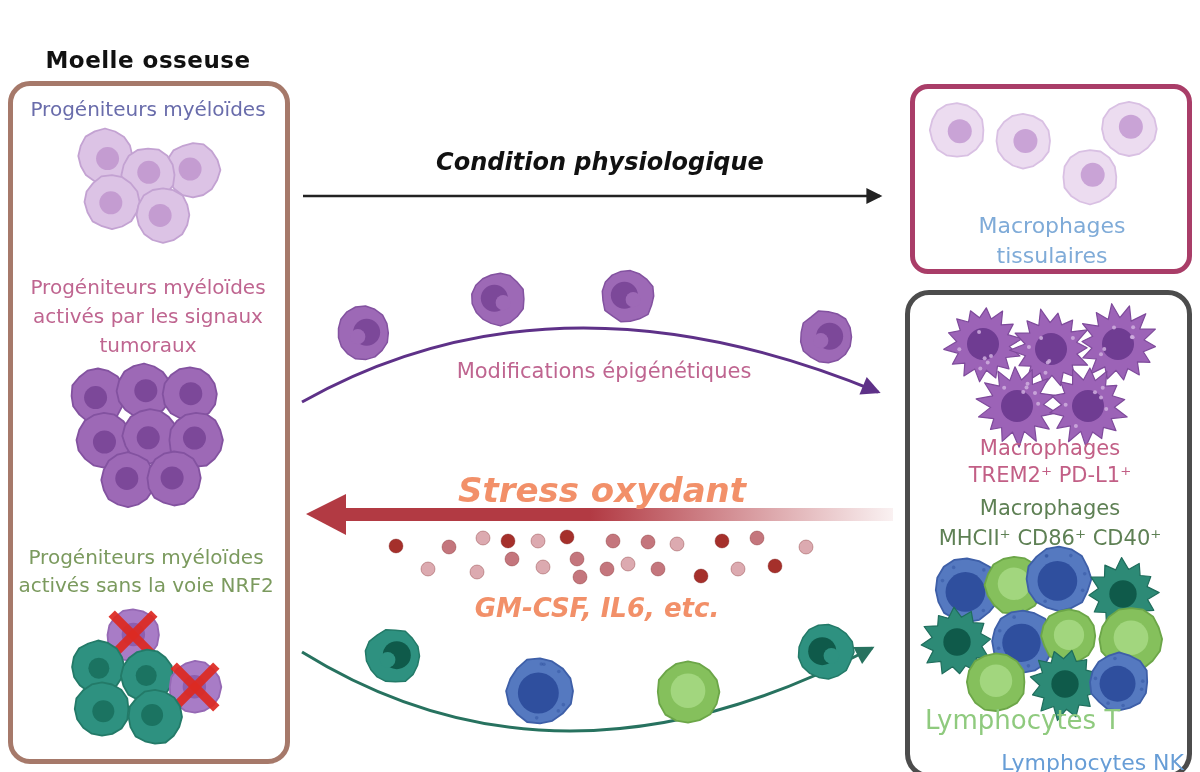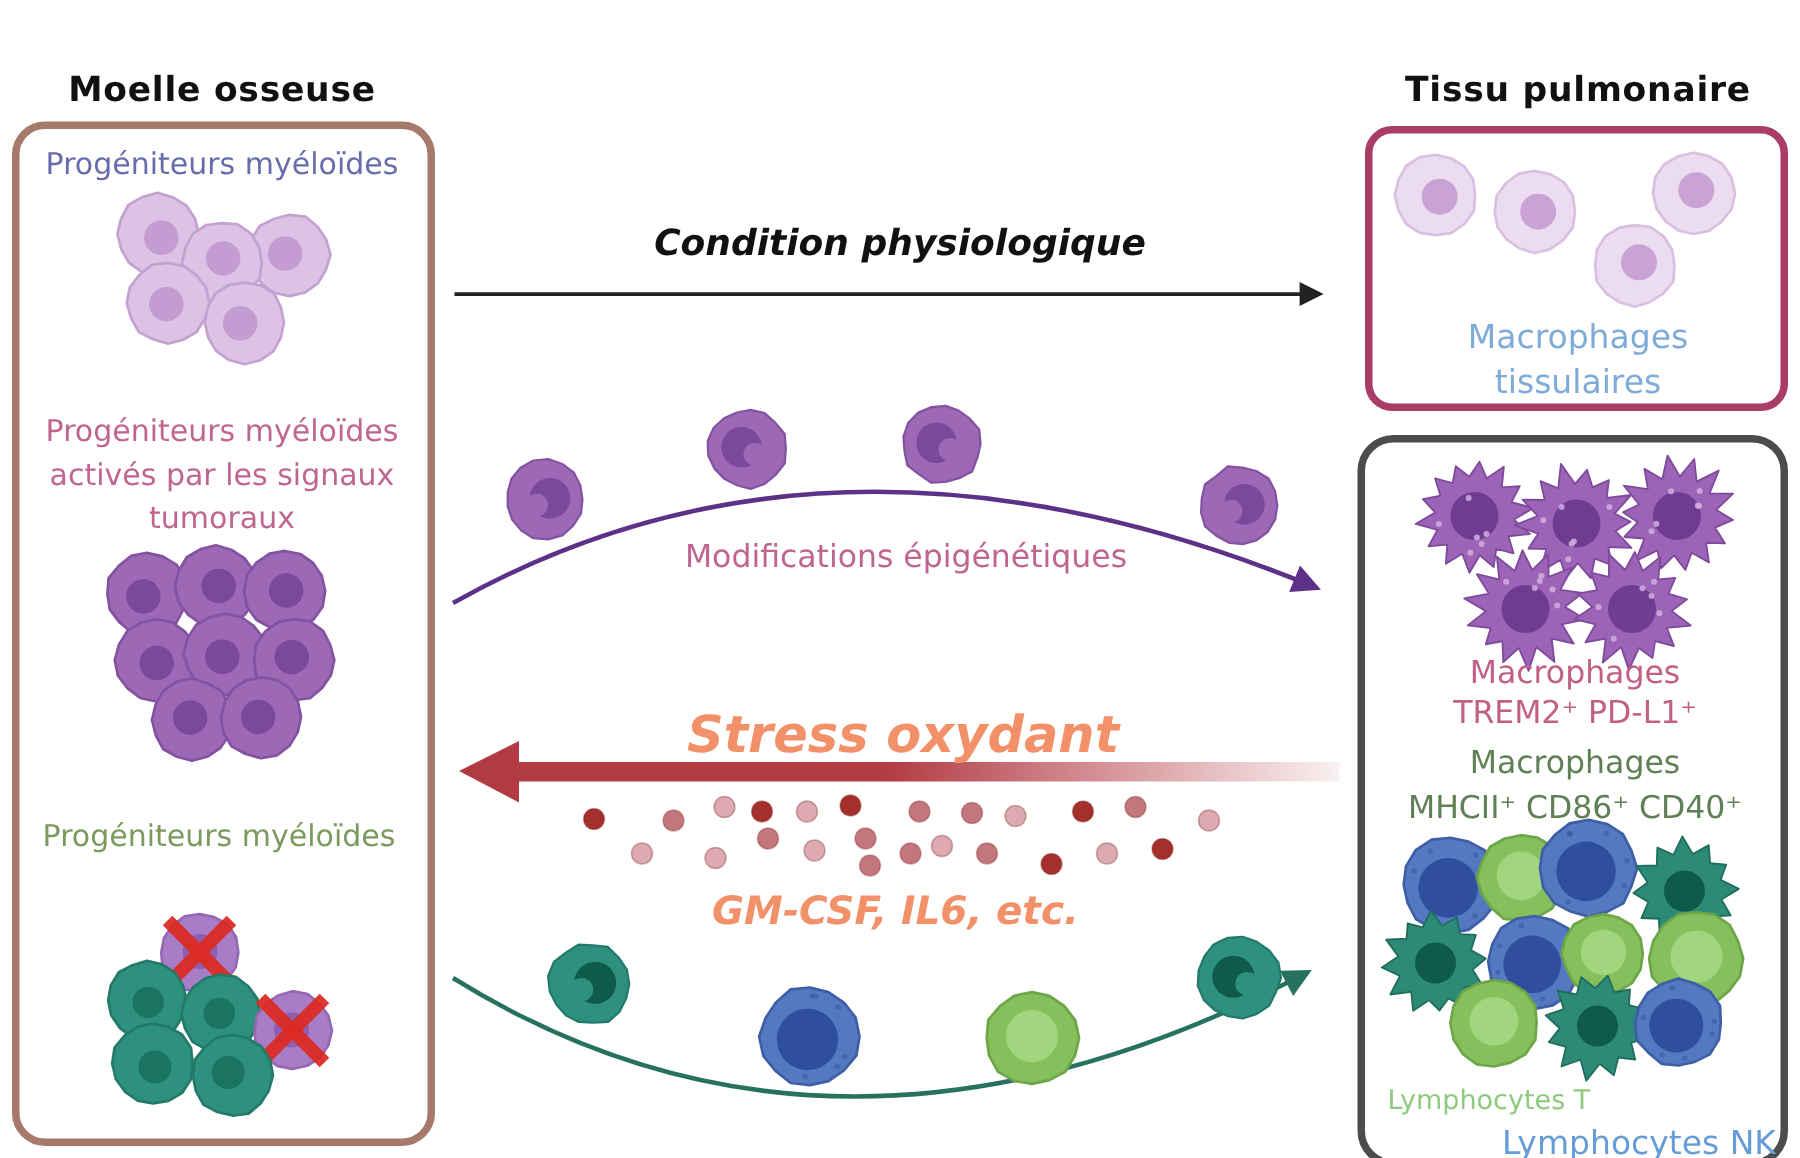--- a/index.html
+++ b/index.html
@@ -237,49 +237,49 @@
         <circle cx="1114.9490890567602" cy="614.567575444911" r="1.8" fill="#2f4f9e" opacity="0.45"></circle>
         <circle cx="1141.6336259957316" cy="645.2943385091003" r="1.8" fill="#2f4f9e" opacity="0.45"></circle>
         <circle cx="1142.7647910264861" cy="637.1496427412899" r="1.8" fill="#2f4f9e" opacity="0.45"></circle>
         <circle cx="1095.4977608719903" cy="634.3760303574873" r="1.8" fill="#2f4f9e" opacity="0.45"></circle>
         <circle cx="1123.089737560854" cy="661.4256792149841" r="1.8" fill="#2f4f9e" opacity="0.45"></circle>
         <circle cx="1108.1057633187138" cy="659.1377389314022" r="1.8" fill="#2f4f9e" opacity="0.45"></circle>
       </g>
   </svg>
 
   <div class="t ctr hdr" style="left:148px;top:2px;">Moelle osseuse</div>
-  <div class="t ctr hdr" style="left:1052px;top:2px;">Tissu pulmonaire</div>
   <div class="t ctr hdr" style="left:1053px;top:740px;text-align:right;">Tumeur</div>
 
   <div class="t ctr" style="left:148px;top:52px;font-size:20px;color:var(--label-blue);">Progéniteurs myéloïdes</div>
 
   <div class="t ctr" style="left:148px;top:229px;font-size:20px;line-height:29px;color:var(--label-pink);">
     <span>Progéniteurs myéloïdes</span>
     <span>activés par les signaux</span>
     <span>tumoraux</span>
   </div>
 
   <div class="t ctr" style="left:146px;top:499px;font-size:20px;line-height:28px;color:var(--label-green);">
     <span>Progéniteurs myéloïdes</span>
+    <span>activés sans la voie NRF2</span>
   </div>
 
   <div class="t ctr" style="left:1052px;top:167px;font-size:22px;line-height:30px;color:var(--label-light-blue);">
     <span>Macrophages</span>
     <span>tissulaires</span>
   </div>
 
   <div class="t ctr" style="left:1050px;top:391px;font-size:21px;line-height:27px;color:var(--label-tumor-pink);">
     <span>Macrophages</span>
     <span>TREM2⁺ PD-L1⁺</span>
   </div>
   <div class="t ctr" style="left:1050px;top:449px;font-size:21px;line-height:30px;color:var(--label-tumor-green);">
     <span>Macrophages</span>
     <span>MHCII⁺ CD86⁺ CD40⁺</span>
   </div>
-  <div class="t" style="left:925px;top:678px;font-size:18px;color:var(--label-lymph-t);text-align:left;">Lymphocytes T</div>
+  <div class="t" style="left:925px;top:660px;font-size:26px;color:var(--label-lymph-t);text-align:left;">Lymphocytes T</div>
   <div class="t" style="right:16px;top:705px;font-size:22px;color:var(--label-lymph-nk);text-align:right;">Lymphocytes NK</div>
 
   <div class="t ctr ital" style="left:600px;top:103px;font-size:24px;color:var(--header-text);">Condition physiologique</div>
 
   <div class="t ctr" style="left:604px;top:312px;font-size:21px;line-height:30px;color:var(--label-pink);">
     <span>Modifications épigénétiques</span>
   </div>
 
   <div class="t ctr ital" style="left:602px;top:424px;font-size:34px;color:var(--label-orange);">Stress oxydant</div>
 

